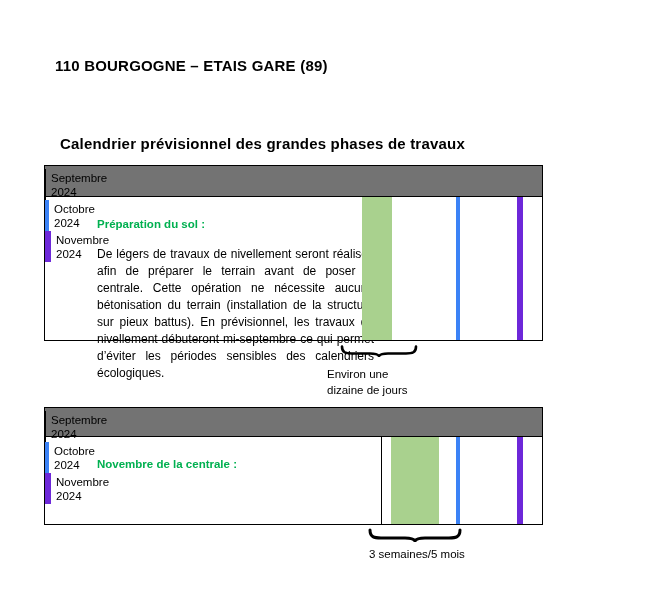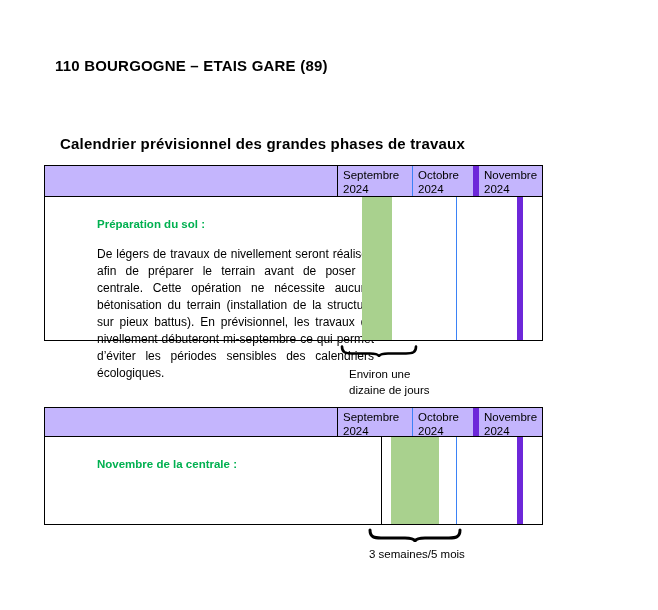--- a/index.html
+++ b/index.html
@@ -24,33 +24,34 @@
   .cal-table {
     position:absolute; left:44px; width:499px;
     border:1px solid #000;
     background:#fff;
   }
   #table-1 { top:165px; }
   #table-2 { top:407px; }
 
   .header-row {
     display:flex;
-    background:#c4b5fd;
+    background:#737373;
     border-bottom:1px solid #000;
+    flex-direction:column;
   }
   #table-1 .header-row { height:31px; }
   #table-2 .header-row { height:29px; }
 
   .h-cell {
     font-size:11.5px; line-height:14px;
     padding:2px 3px 1px 5px;
   }
   .col-desc  { width:292px; }
   .col-sep   { width:75px; border-left:1px solid #000; }
-  .col-oct   { width:61px; border-left:1px solid #3b82f6; }
+  .col-oct   { width:61px; border-left:4px solid #3b82f6; }
   .col-nov   { flex:1;    border-left:6px solid #6d28d9; }
 
   .body-row { display:flex; position:relative; }
   #table-1 .body-row { height:143px; }
   #table-2 .body-row { height:87px; }
 
   .b-desc { width:292px; padding:20px 7px 2px 8px;margin-left:44px; }
   .phase-heading {
     color:#00B050; font-weight:bold;
     font-size:11.5px; line-height:15px;
@@ -72,21 +73,21 @@
 
   .brace { position:absolute; z-index:3; }
   #brace-1 { left:340px; top:344px; }
   #brace-2 { left:368px; top:527px; }
 
   .duration-label {
     position:absolute;
     font-size:11.5px; line-height:16px;
     white-space:pre-line;
   }
-  #duration-1 { left:349px; top:366px; }
+  #duration-1 { left:327px; top:366px; }
   #duration-2 { left:369px; top:546px; }
 </style>
 </head>
 <body>
 
 <div class="page">
 
   <div class="doc-title">110 BOURGOGNE – ETAIS GARE (89)</div>
   <div class="doc-subtitle">Calendrier prévisionnel des grandes phases de travaux</div>
 

